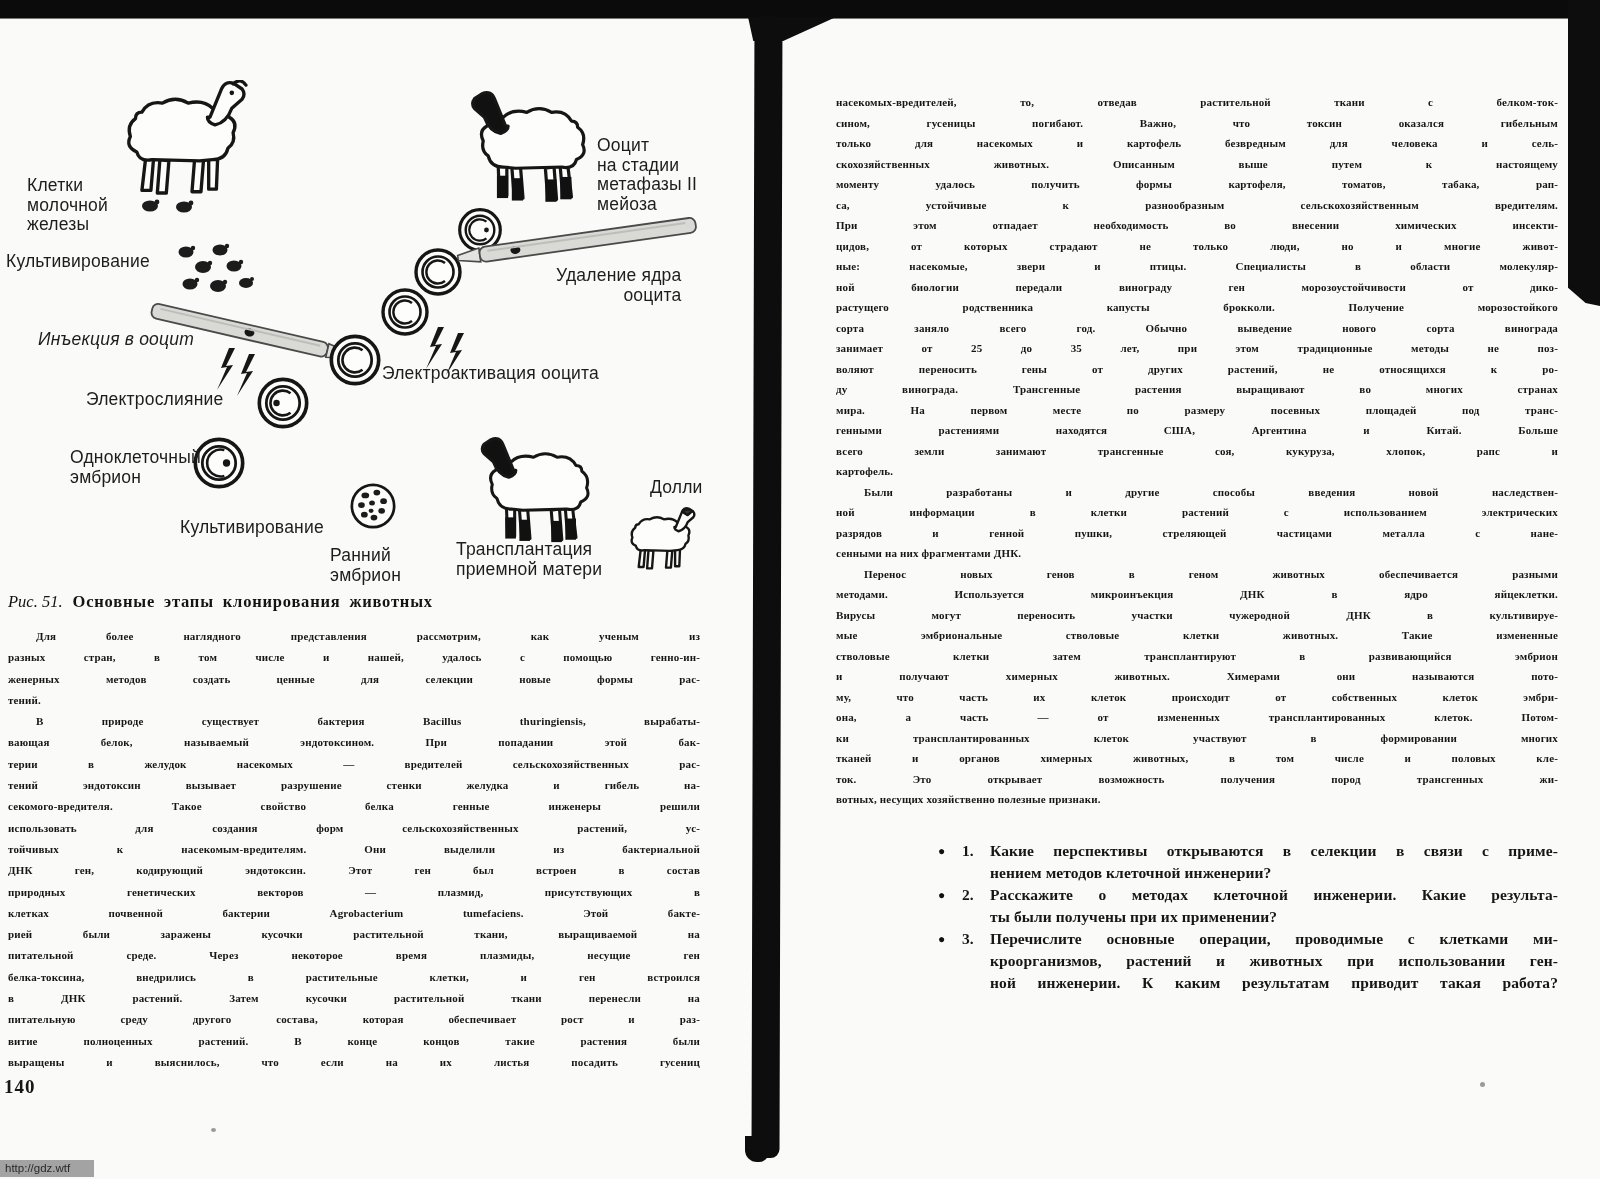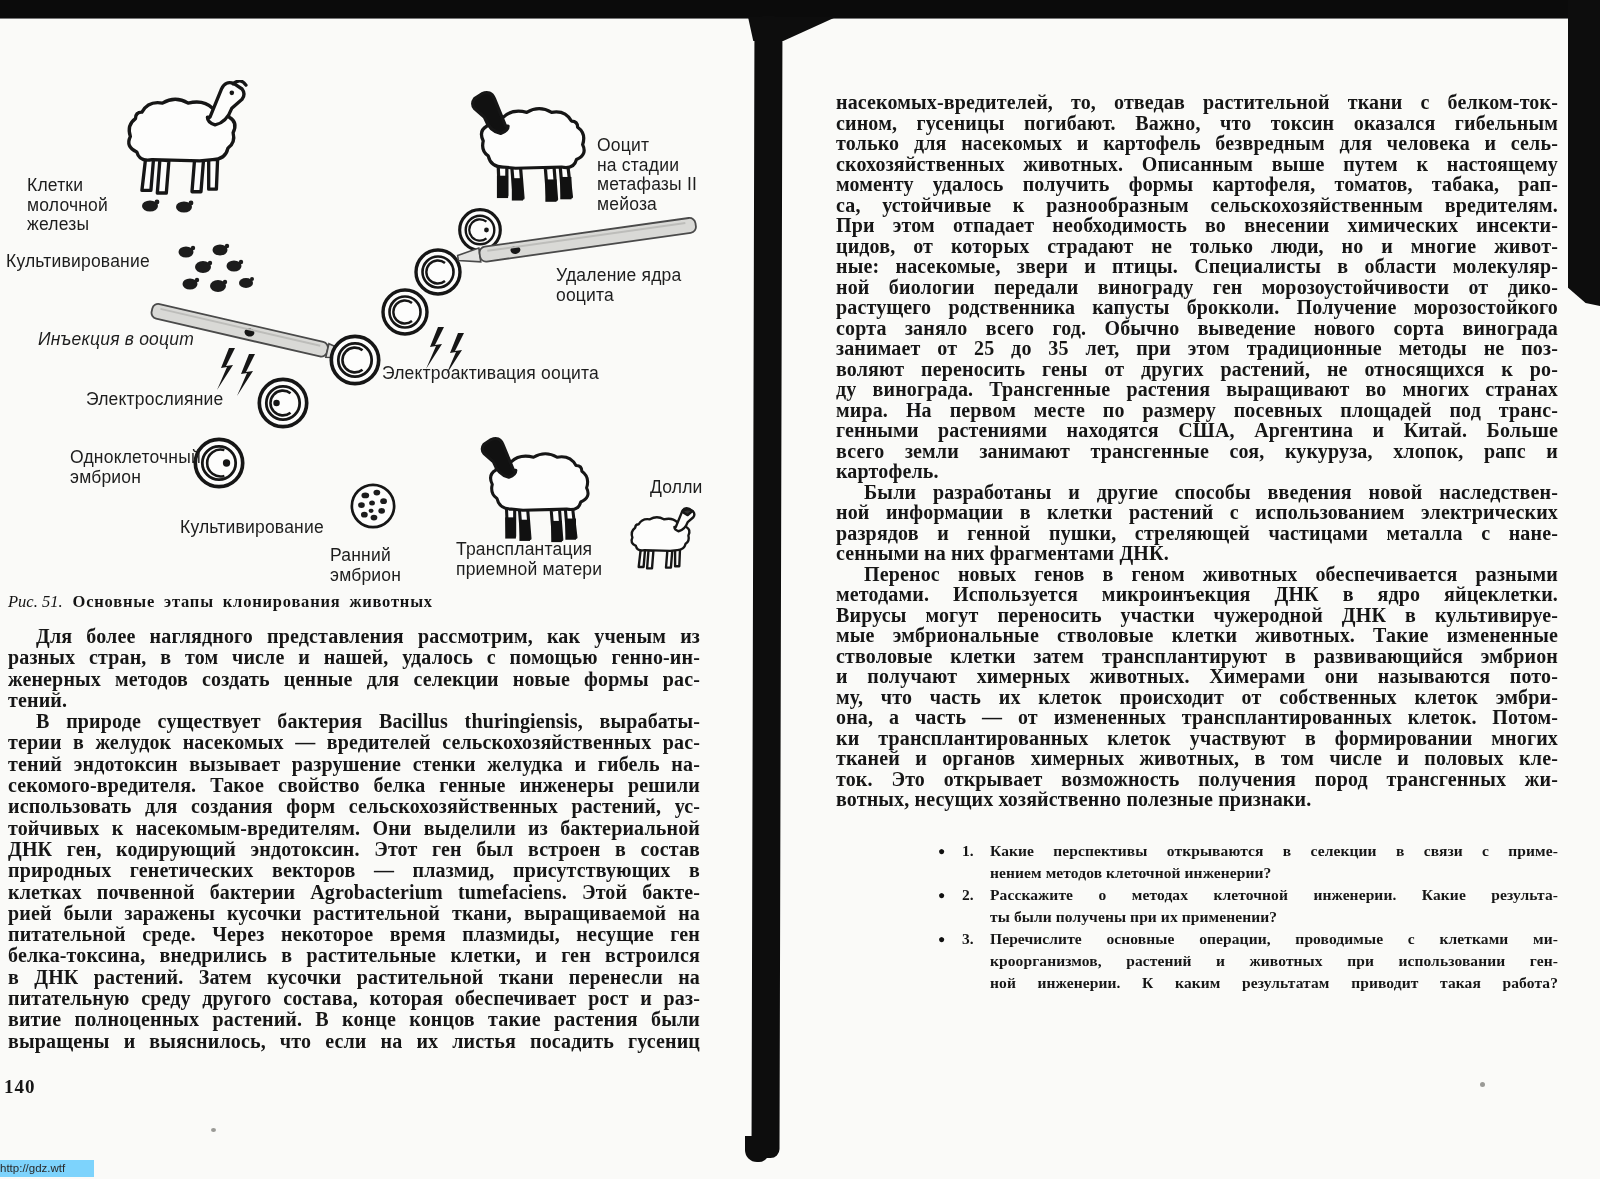--- a/index.html
+++ b/index.html
@@ -22,38 +22,38 @@
   .dlabel{position:absolute;font-family:"Liberation Sans",sans-serif;font-size:17.5px;line-height:19.5px;
     color:#1d1d1d;white-space:pre-line;letter-spacing:.2px;}
   .dfig{position:absolute;}
   .dfig svg{display:block;width:100%;height:100%;}
   
   .caption{position:absolute;left:8px;top:592px;font-size:16.5px;color:#141414;}
   .caption .rx{font-style:italic;margin-right:10px;}
   .caption .ct{font-weight:bold;letter-spacing:.8px;word-spacing:4px;}
   
   .textcol{position:absolute;}
-  .pline{font-size:20px;font-weight:bold;line-height:21.3px;letter-spacing:.15px;
+  .pline{font-size:11px;font-weight:bold;line-height:21.3px;letter-spacing:.15px;
     text-align:justify;text-align-last:justify;}
   .col-right .pline{line-height:20.5px;}
   .pline.nj{text-align-last:left;}
   .pline.ind{text-indent:28px;}
   
   .questions{position:absolute;left:938px;top:840px;width:620px;}
   .q-row{display:flex;align-items:flex-start;}
   .q-bullet{width:24px;font-size:12px;line-height:22px;color:#101010;flex:0 0 24px;}
   .q-num{width:28px;flex:0 0 28px;font-size:15.5px;font-weight:bold;line-height:22px;}
   .q-lines{flex:1;}
   .qline{font-size:15.5px;font-weight:bold;line-height:22px;letter-spacing:.1px;
     text-align:justify;text-align-last:justify;}
   .qline.nj{text-align-last:left;}
   
   .pagenum{position:absolute;left:4px;top:1076px;font-size:19px;font-weight:bold;letter-spacing:1px;}
-  .watermark{position:absolute;left:0;top:1160px;width:94px;height:17px;background:#7dd3fc;
-    font-family:"Liberation Sans",sans-serif;font-size:11.5px;line-height:17px;color:#2a2a2a;box-sizing:border-box;}
+  .watermark{position:absolute;left:0;top:1160px;width:94px;height:17px;background:#a3a3a3;
+    font-family:"Liberation Sans",sans-serif;font-size:11.5px;line-height:17px;color:#2a2a2a;padding-left:5px;box-sizing:border-box;}
 </style>
 </head>
 <body>
 
 <div class="top-bar"></div>
 <div class="gutter"></div>
 <div class="gutter-wedge"></div>
 <div class="gutter-foot"></div>
 <div class="right-band"></div>
 <div class="speck" style="left:211px;top:1128px;width:5px;height:4px;"></div>
@@ -157,21 +157,21 @@
 <div class="dfig" style="left:450px;top:208px;width:260px;height:72px;">
   <svg viewBox="0 0 260 72">
     <g transform="translate(8,50) rotate(-8)">
       <polygon points="0,-2.5 22,-7 22,7 0,2.5" fill="#e3e3e1" stroke="#4a4a4a" stroke-width="1.6"></polygon>
       <rect x="22" y="-7.5" width="218" height="15" rx="6" fill="#d9d9d6" stroke="#4a4a4a" stroke-width="1.8"></rect>
       <ellipse cx="58" cy="0" rx="5" ry="4" fill="#161616"></ellipse>
       <path d="M30,-3 L230,-3" stroke="#bdbdba" stroke-width="2" fill="none"></path>
     </g>
   </svg>
 </div>
-<div class="dlabel" style="left:556px;top:266px;">Удаление ядра
+<div class="dlabel" style="left:556px;top:266px;text-align:right;">Удаление ядра
 ооцита</div>
 
 <div class="dfig" style="left:148px;top:296px;width:212px;height:72px;">
   <svg viewBox="0 0 212 72">
     <g transform="translate(4,14) rotate(13)">
       <rect x="0" y="-7.5" width="180" height="15" rx="6" fill="#d9d9d6" stroke="#4a4a4a" stroke-width="1.8"></rect>
       <polygon points="180,-7 203,-2.5 203,2.5 180,7" fill="#e3e3e1" stroke="#4a4a4a" stroke-width="1.6"></polygon>
       <ellipse cx="100" cy="0" rx="5" ry="4" fill="#161616"></ellipse>
       <path d="M8,-3 L172,-3" stroke="#bdbdba" stroke-width="2" fill="none"></path>
     </g>
@@ -287,20 +287,21 @@
 <div class="caption">
   <span class="rx">Рис. 51.</span><span class="ct">Основные этапы клонирования животных</span>
 </div>
 
 <div class="textcol col-left" style="left:8px;top:626px;width:692px;">
     <div class="pline ind">Для более наглядного представления рассмотрим, как ученым из</div>
     <div class="pline">разных стран, в том числе и нашей, удалось с помощью генно-ин-</div>
     <div class="pline">женерных методов создать ценные для селекции новые формы рас-</div>
     <div class="pline nj">тений.</div>
     <div class="pline ind">В природе существует бактерия Bacillus thuringiensis, вырабаты-</div>
+    <div class="pline">вающая белок, называемый эндотоксином. При попадании этой бак-</div>
     <div class="pline">терии в желудок насекомых — вредителей сельскохозяйственных рас-</div>
     <div class="pline">тений эндотоксин вызывает разрушение стенки желудка и гибель на-</div>
     <div class="pline">секомого-вредителя. Такое свойство белка генные инженеры решили</div>
     <div class="pline">использовать для создания форм сельскохозяйственных растений, ус-</div>
     <div class="pline">тойчивых к насекомым-вредителям. Они выделили из бактериальной</div>
     <div class="pline">ДНК ген, кодирующий эндотоксин. Этот ген был встроен в состав</div>
     <div class="pline">природных генетических векторов — плазмид, присутствующих в</div>
     <div class="pline">клетках почвенной бактерии Agrobacterium tumefaciens. Этой бакте-</div>
     <div class="pline">рией были заражены кусочки растительной ткани, выращиваемой на</div>
     <div class="pline">питательной среде. Через некоторое время плазмиды, несущие ген</div>

